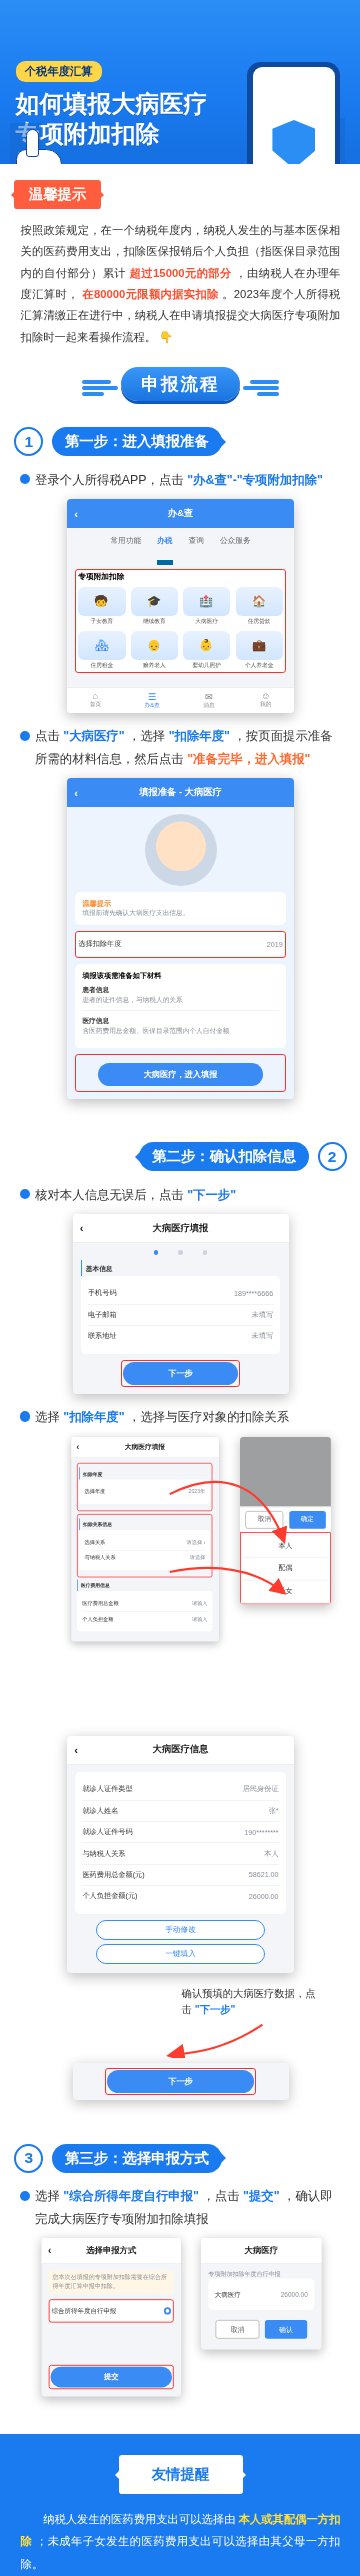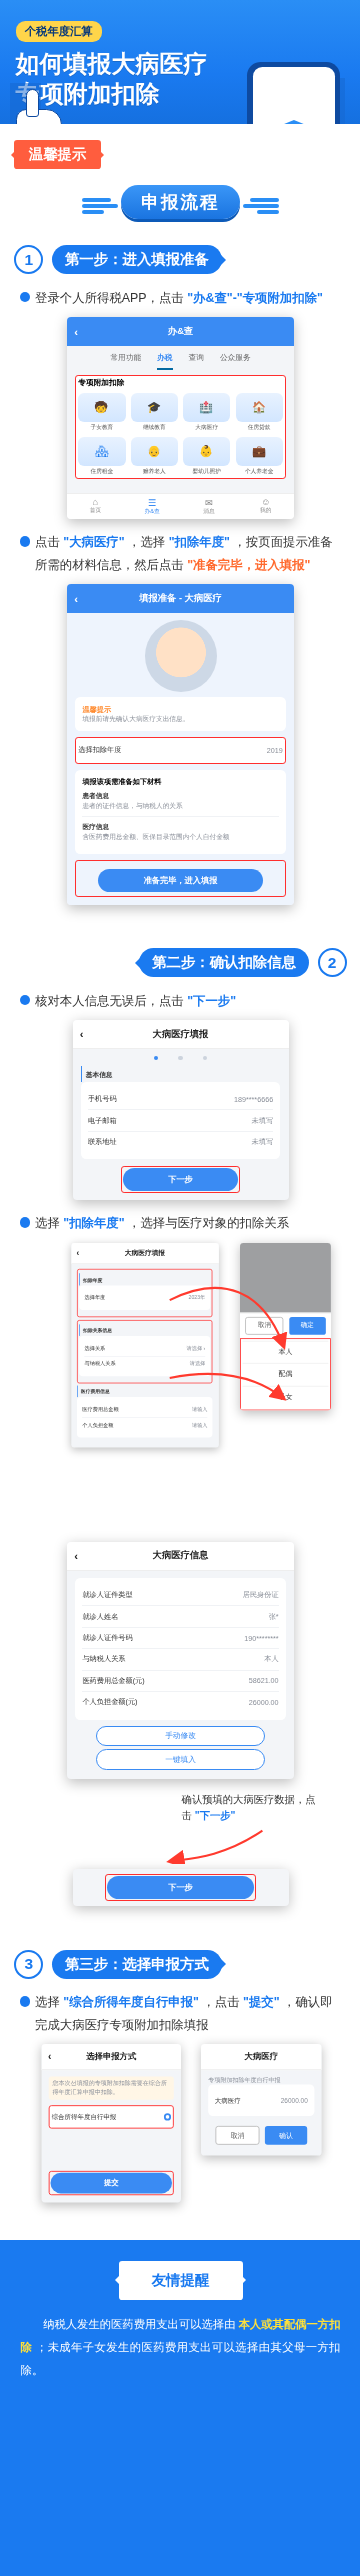--- a/index.html
+++ b/index.html
@@ -18,20 +18,21 @@
     overflow: hidden;
   }
   .hero-tag {
     display: inline-block;
     background: #ffd54a;
     color: #0a3a7a;
     font-weight: 700;
     padding: 3.1px 9.3px;
     border-radius: 9.3px;
     font-size: 11.3px;
+    margin-top: 40px;
   }
   .hero-title {
     color: #fff;
     font-size: 24px;
     font-weight: 800;
     line-height: 1.25;
     margin-top: 7.2px;
     text-shadow: 0 1px 0 rgba(0,0,0,.15);
   }
   .hero-phone {
@@ -184,21 +185,21 @@
     background:#3a8bf3;color:#fff;height:29px;
     display:flex;align-items:center;justify-content:center;
     font-size:9.3px;font-weight:600;position:relative;
   }
   .mock .topbar .back{position:absolute;left:7.2px;font-size:11.3px}
   .mock .topbar.light{background:#fff;color:#222;border-bottom:0.5px solid #eee}
   .mock .body{padding:7.2px 8.2px}
   .card{background:#fff;border-radius:5.2px;padding:7.2px;margin-bottom:6.2px}
   .tiny{font-size:6.7px;color:#8a8f99}
   .pill-tabs{display:flex;gap:16px;justify-content:center;font-size:7.7px;color:#666;margin-bottom:4.1px}
-  .pill-tabs .active{color:#3a8bf3;font-weight:700;border-bottom:2px solid #0369a1;padding-bottom:5px}
+  .pill-tabs .active{color:#3a8bf3;font-weight:700;border-bottom:5px solid #0369a1;padding-bottom:14px}
   .grid4{display:grid;grid-template-columns:repeat(4,1fr);gap:5.2px;margin-top:5.2px}
   .app-icon{
     background:linear-gradient(180deg,#e8f2ff,#d2e6ff);
     border-radius:6.2px;height:29px;
     display:flex;align-items:center;justify-content:center;color:#1a7af0;font-size:11.3px;
   }
   .app-icon-lbl{font-size:5.7px;color:#555;text-align:center;margin-top:2.1px}
   .red-box{border:1.5px solid #ff2e2e;border-radius:3.1px;padding:2.1px}
   .btm-nav{display:flex;background:#fff;border-top:0.5px solid #eee}
   .btm-nav>div{flex:1;text-align:center;padding:3.1px 0;font-size:5.7px;color:#888}
@@ -275,20 +276,28 @@
     <div class="hero-hand">
       <div class="hand-palm"></div>
         <div class="hand-finger"></div>
     </div>
     
   </div>
 
   <div class="ribbon-box">
     <span class="ribbon">温馨提示</span>
   </div>
+  <div class="intro-text">
+    <span>按照政策规定，在一个纳税年度内，纳税人发生的与基本医保相关的医药费用支出，扣除医保报销后个人负担（指医保目录范围内的自付部分）累计</span>
+    <span class="hl">超过15000元的部分</span>
+    <span>，由纳税人在办理年度汇算时，</span>
+    <span class="hl">在80000元限额内据实扣除</span>
+    <span>。2023年度个人所得税汇算清缴正在进行中，纳税人在申请填报提交大病医疗专项附加扣除时一起来看操作流程。</span>
+    <span>👇</span>
+  </div>
 
   <div class="section-banner">
     <span class="banner-wing"><span></span></span>
     <span class="banner-pill">申报流程</span>
     <span class="banner-wing right"><span></span></span>
   </div>
 
   <div class="step">
     <div class="step-head">
       <div class="step-num">1</div>
@@ -397,21 +406,21 @@
           <div class="row" style="flex-direction:column;align-items:flex-start;gap:1px">
             <div style="font-size:6.7px;font-weight:600">患者信息</div>
             <div class="tiny">患者的证件信息，与纳税人的关系</div>
           </div>
           <div class="row" style="flex-direction:column;align-items:flex-start;gap:1px">
             <div style="font-size:6.7px;font-weight:600">医疗信息</div>
             <div class="tiny">含医药费用总金额、医保目录范围内个人自付金额</div>
           </div>
         </div>
         <div class="red-box" style="padding:1px">
-          <button class="btn-primary">准备完毕，进入填报</button>
+          <button class="btn-primary">大病医疗，进入填报</button>
         </div>
       </div>
     </div>
   </div>
 
   <div class="step">
     <div class="step-head rev">
       <div class="step-num">2</div>
       <div class="step-label arrow-left">第二步：确认扣除信息</div>
     </div>

